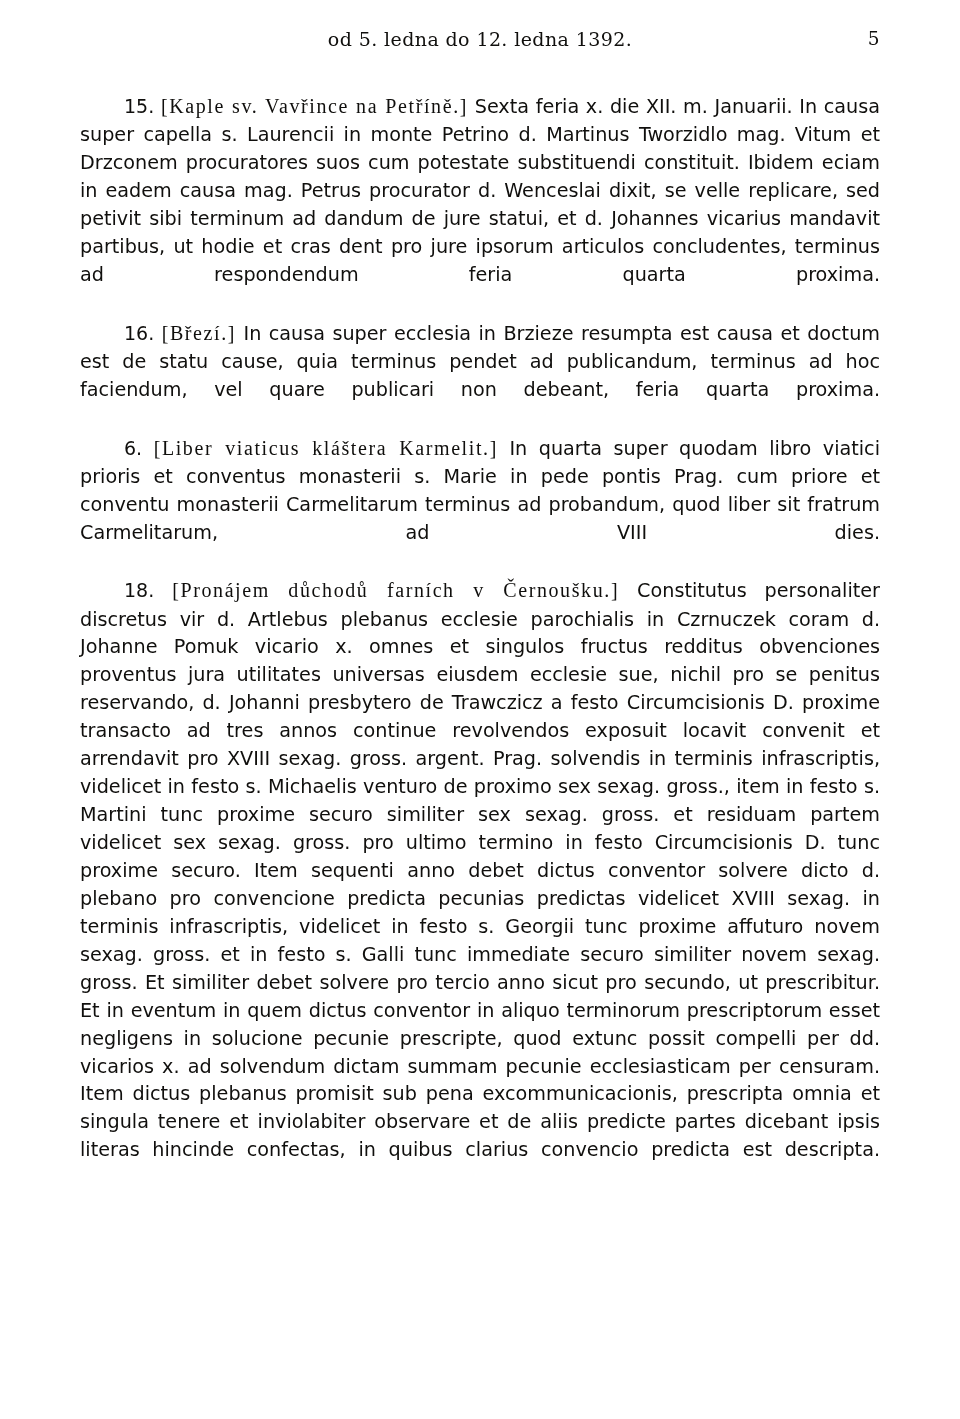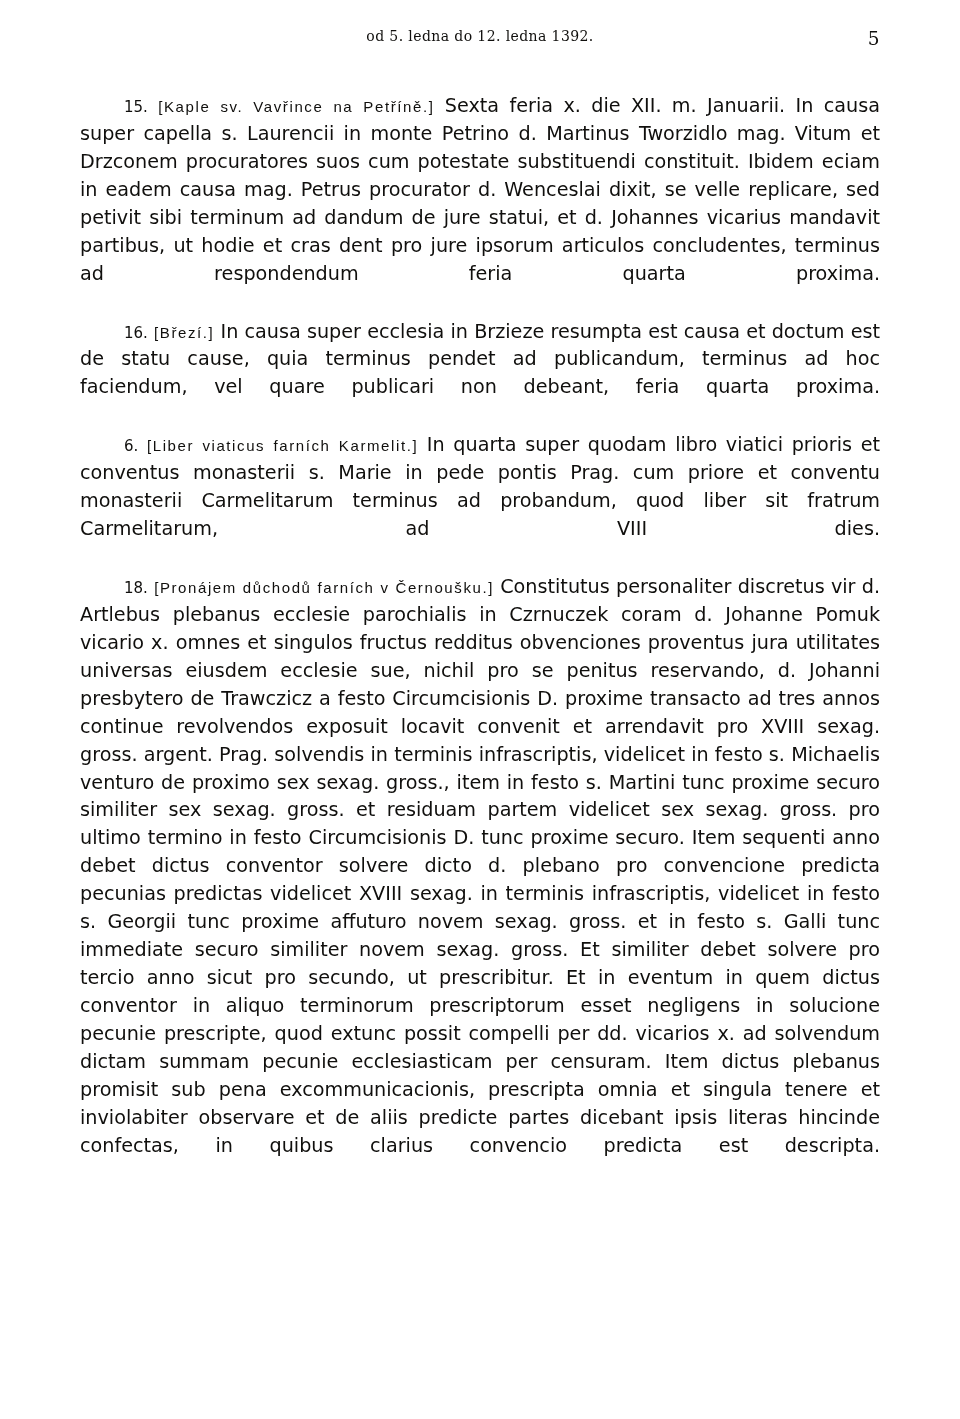--- a/index.html
+++ b/index.html
@@ -26,21 +26,21 @@
     align-items: baseline;
     justify-content: center;
     position: relative;
     font-size: 17.5px;
     letter-spacing: 0.4px;
     margin-bottom: 40px;
     height: 24px;
   }
   .running-head .title {
     font-family: "DejaVu Serif", serif;
-    font-size: 14px;
+    font-size: 19px;
   }
   .running-head .folio {
     position: absolute;
     right: 0;
     top: 0;
     font-size: 18.5px;
   }
   .entry {
     font-family: "DejaVu Sans", sans-serif;
     font-size: 19.2px;
@@ -52,25 +52,25 @@
   }
   .entry + .entry {
     margin-top: 0;
   }
   .entry .indent {
     display: inline-block;
     width: 44px;
   }
   .num {
     font-family: "DejaVu Sans", sans-serif;
-    font-size: 15px;
+    font-size: 19px;
   }
   .rubric {
-    font-family: Liberation Sans, sans-serif;
-    font-size: 15px;
+    font-family: Liberation Serif, serif;
+    font-size: 20px;
     letter-spacing: 1.6px;
   }
   
   .entry::after {
     content: "";
     display: inline-block;
     width: 100%;
   }
 </style>
 </head>
@@ -80,17 +80,17 @@
 
   <div class="running-head">
     <span class="title">od 5. ledna do 12. ledna 1392.</span>
     <span class="folio">5</span>
   </div>
 
   <p class="entry"><span class="indent"></span><span class="num">15.</span> <span class="rubric">[Kaple sv. Vavřince na Petříně.]</span><span> Sexta feria x. die XII. m. Januarii. In causa super capella s. Laurencii in monte Petrino d. Martinus Tworzidlo mag. Vitum et Drzconem procuratores suos cum potestate substituendi constituit. Ibidem eciam in eadem causa mag. Petrus procurator d. Wenceslai dixit, se velle replicare, sed petivit sibi terminum ad dandum de jure statui, et d. Johannes vicarius mandavit partibus, ut hodie et cras dent pro jure ipsorum articulos concludentes, terminus ad respondendum feria quarta proxima.</span></p>
 
   <p class="entry"><span class="indent"></span><span class="num">16.</span> <span class="rubric">[Březí.]</span><span> In causa super ecclesia in Brzieze resumpta est causa et doctum est de statu cause, quia terminus pendet ad publicandum, terminus ad hoc faciendum, vel quare publicari non debeant, feria quarta proxima.</span></p>
 
-  <p class="entry"><span class="indent"></span><span class="num">6.</span> <span class="rubric">[Liber viaticus farních Karmelit.]</span><span> In quarta super quodam libro viatici prioris et conventus monasterii s. Marie in pede pontis Prag. cum priore et conventu monasterii Carmelitarum terminus ad probandum, quod liber sit fratrum Carmelitarum, ad VIII dies.</span></p>
+  <p class="entry"><span class="indent"></span><span class="num">6.</span> <span class="rubric">[Liber viaticus kláštera Karmelit.]</span><span> In quarta super quodam libro viatici prioris et conventus monasterii s. Marie in pede pontis Prag. cum priore et conventu monasterii Carmelitarum terminus ad probandum, quod liber sit fratrum Carmelitarum, ad VIII dies.</span></p>
 
   <p class="entry"><span class="indent"></span><span class="num">18.</span> <span class="rubric">[Pronájem důchodů farních v Černoušku.]</span><span> Constitutus personaliter discretus vir d. Artlebus plebanus ecclesie parochialis in Czrnuczek coram d. Johanne Pomuk vicario x. omnes et singulos fructus redditus obvenciones proventus jura utilitates universas eiusdem ecclesie sue, nichil pro se penitus reservando, d. Johanni presbytero de Trawczicz a festo Circumcisionis D. proxime transacto ad tres annos continue revolvendos exposuit locavit convenit et arrendavit pro XVIII sexag. gross. argent. Prag. solvendis in terminis infrascriptis, videlicet in festo s. Michaelis venturo de proximo sex sexag. gross., item in festo s. Martini tunc proxime securo similiter sex sexag. gross. et residuam partem videlicet sex sexag. gross. pro ultimo termino in festo Circumcisionis D. tunc proxime securo. Item sequenti anno debet dictus conventor solvere dicto d. plebano pro convencione predicta pecunias predictas videlicet XVIII sexag. in terminis infrascriptis, videlicet in festo s. Georgii tunc proxime affuturo novem sexag. gross. et in festo s. Galli tunc immediate securo similiter novem sexag. gross. Et similiter debet solvere pro tercio anno sicut pro secundo, ut prescribitur. Et in eventum in quem dictus conventor in aliquo terminorum prescriptorum esset negligens in solucione pecunie prescripte, quod extunc possit compelli per dd. vicarios x. ad solvendum dictam summam pecunie ecclesiasticam per censuram. Item dictus plebanus promisit sub pena excommunicacionis, prescripta omnia et singula tenere et inviolabiter observare et de aliis predicte partes dicebant ipsis literas hincinde confectas, in quibus clarius convencio predicta est descripta.</span></p>
 
 </div>
 
 </body></html>

